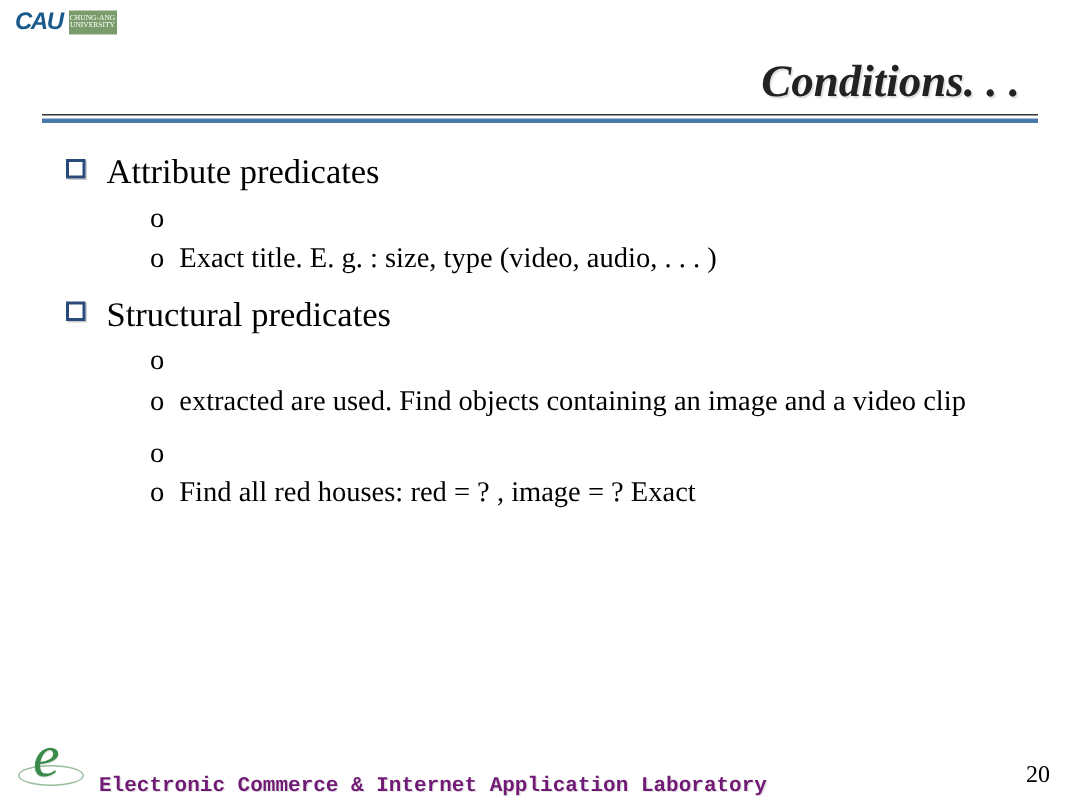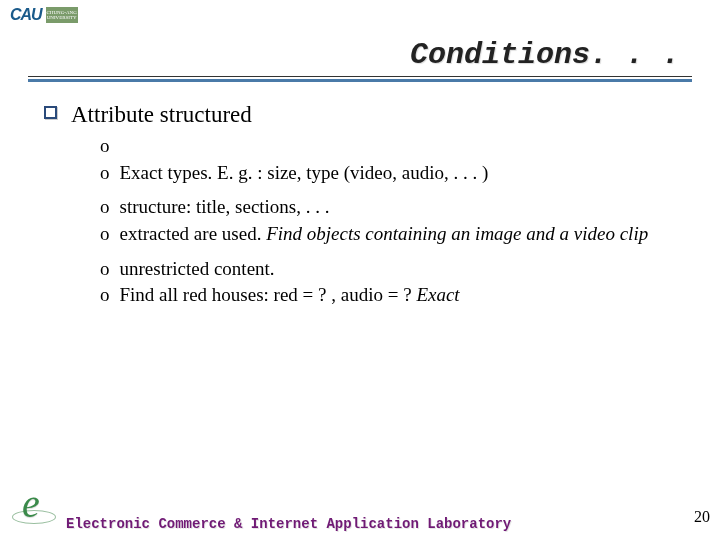--- a/index.html
+++ b/index.html
@@ -36,21 +36,21 @@
     font-size: 5px;
     color: #fff;
     display: flex;
     flex-direction: column;
     justify-content: center;
     align-items: center;
     line-height: 1;
   }
   .title {
     text-align: right;
-    font-family: Liberation Mono, monospace;
+    font-family: Liberation Serif, serif;
     font-weight: bold;
     font-style: italic;
     font-size: 30px;
     color: #222;
     padding: 14px 40px 4px 0;
     text-shadow: 1px 1px 1px rgba(0,0,0,0.15);
   }
   .hr-wrap {
     padding: 0 28px;
   }
@@ -97,21 +97,21 @@
     font-size: 19px;
     line-height: 1.3;
     margin-bottom: 2px;
   }
   .o-bullet {
     margin-right: 10px;
     margin-top: 0;
     flex-shrink: 0;
   }
   .o-text {}
-  .italic { font-style: italic; }
+  .italic { }
   .footer {
     position: absolute;
     bottom: 4px;
     left: 0;
     width: 100%;
     display: flex;
     align-items: flex-end;
   }
   .footer-logo {
     width: 52px;
@@ -142,21 +142,21 @@
   .footer-text {
     font-family: "Courier New", monospace;
     font-weight: bold;
     font-size: 14px;
     color: #701a75;
     text-shadow: 1px 1px 0 rgba(0,0,0,0.1);
     padding-bottom: 4px;
   }
   .page-num {
     position: absolute;
-    right: 10px;
+    right: 20px;
     bottom: 14px;
     font-size: 16px;
     font-family: "Times New Roman", serif;
     color: #000;
   }
 </style>
 </head>
 <body>
 
 <div class="header">
@@ -173,51 +173,53 @@
 
 <div class="hr-wrap">
   <hr class="hr">
   <hr class="hr2">
 </div>
 
 <div class="content">
 
   <div class="q-item">
     <span class="q-bullet"></span>
-    <span class="q-label">Attribute structured</span>
+    <span class="q-label">Attribute predicates</span>
   </div>
   <div class="o-list">
     <div class="o-item">
       <span class="o-bullet">o</span>
     </div>
     <div class="o-item">
       <span class="o-bullet">o</span>
-      <span class="o-text">Exact types. E. g. : size, type (video, audio, . . . )</span>
-    </div>
-  </div>
-
+      <span class="o-text">Exact title. E. g. : size, type (video, audio, . . . )</span>
+    </div>
+  </div>
+
+  <div class="q-item">
+    <span class="q-bullet"></span>
+    <span class="q-label">Structural predicates</span>
+  </div>
   <div class="o-list">
     <div class="o-item">
       <span class="o-bullet">o</span>
-      <span class="o-text">structure: title, sections, . . .</span>
     </div>
     <div class="o-item">
       <span class="o-bullet">o</span>
       <span class="o-text"><span>extracted are used. </span><span class="italic">Find objects containing an image and a video clip</span></span>
     </div>
   </div>
 
   <div class="o-list">
     <div class="o-item">
       <span class="o-bullet">o</span>
-      <span class="o-text">unrestricted content.</span>
-    </div>
-    <div class="o-item">
-      <span class="o-bullet">o</span>
-      <span class="o-text"><span>Find all red houses: red = ? , audio = ? </span><span class="italic">Exact</span></span>
+    </div>
+    <div class="o-item">
+      <span class="o-bullet">o</span>
+      <span class="o-text"><span>Find all red houses: red = ? , image = ? </span><span class="italic">Exact</span></span>
     </div>
   </div>
 
 </div>
 
 <div class="footer">
   <div class="footer-logo">
     <div class="ellipse"></div>
     <div class="e-letter">e</div>
   </div>

